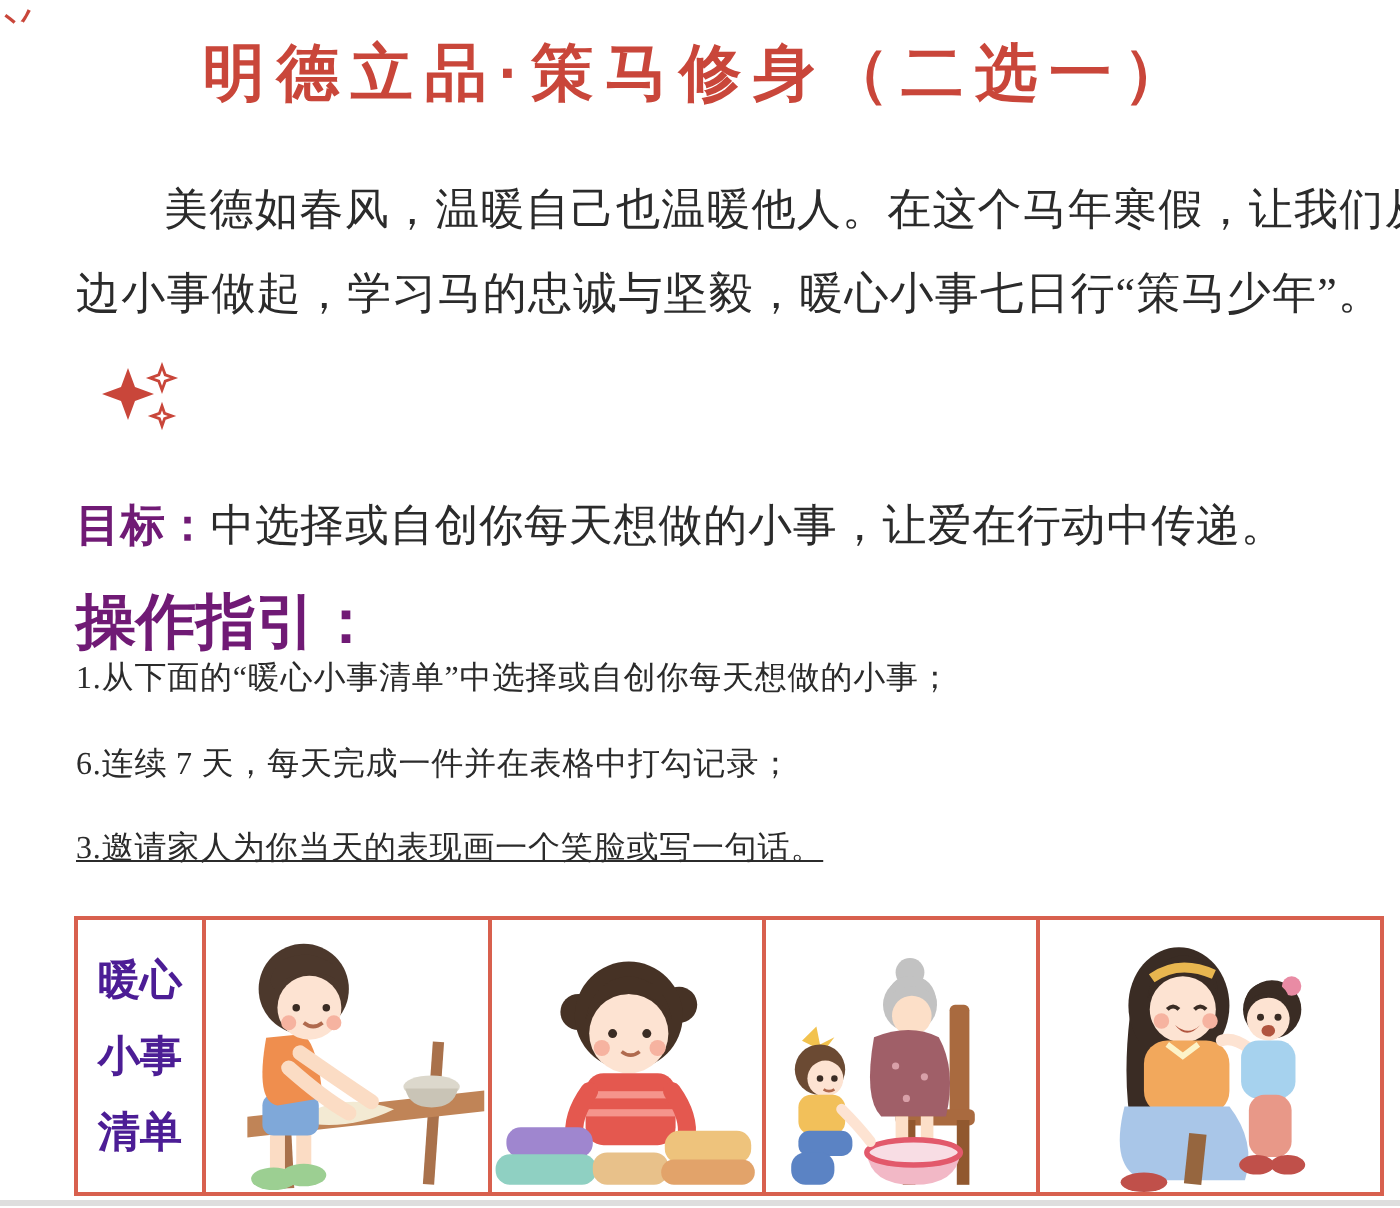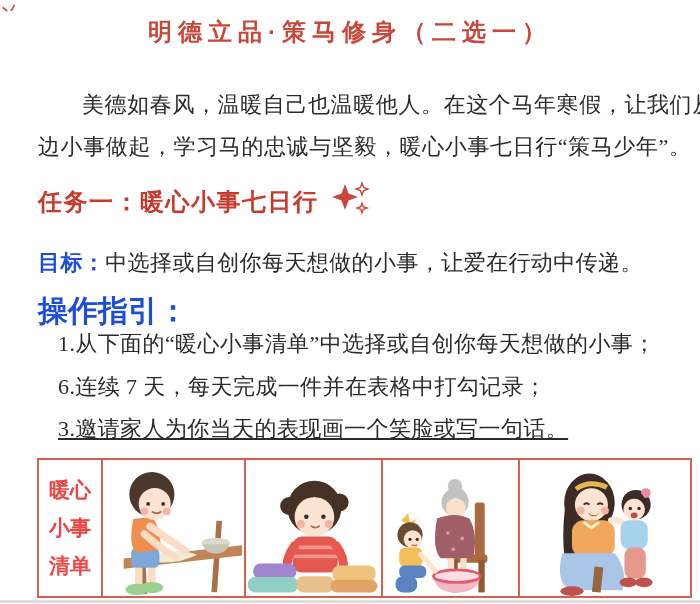--- a/index.html
+++ b/index.html
@@ -5,73 +5,72 @@
   html,body{margin:0;padding:0;}
   body{width:700px;height:604px;background:#ffffff;overflow:hidden;
        font-family:"Liberation Serif",serif;}
   .page{position:relative;width:700px;height:604px;background:#fff;}
 
   .corner-mark{position:absolute;left:3px;top:1px;color:#c9463a;
        font-size:13px;font-weight:bold;transform:rotate(-8deg);
        font-family:"Liberation Sans",sans-serif;}
 
   .doc-title{position:absolute;left:0;top:16px;width:700px;text-align:center;
-       color:#c9463a;font-size:24px;font-weight:bold;letter-spacing:6px;
+       color:#c9463a;font-size:31px;font-weight:bold;letter-spacing:6px;
        font-family:"Liberation Sans",sans-serif;}
 
   .intro-line{position:absolute;color:#2b2b2b;font-size:22px;letter-spacing:0.6px;
        white-space:nowrap;}
   .intro-line.l1{left:82px;top:90px;}
   .intro-line.l2{left:38px;top:132px;}
 
   .task-heading{position:absolute;left:38px;top:181px;color:#c83a2d;
        font-size:24px;font-weight:bold;letter-spacing:1.5px;
        font-family:"Liberation Sans",sans-serif;display:flex;align-items:center;}
   .sparkles{margin-left:12px;display:inline-block;}
 
   .goal-line{position:absolute;left:38px;top:248px;font-size:22px;color:#2b2b2b;
        white-space:nowrap;letter-spacing:0.4px;}
-  .red-label{color:#1d4ed8;font-weight:bold;font-family:"Liberation Sans",sans-serif;}
+  .red-label{color:#701a75;font-weight:bold;font-family:"Liberation Sans",sans-serif;}
   .guide-line{position:absolute;left:38px;top:291px;font-size:30px;}
 
-  .step{position:absolute;left:38px;color:#2b2b2b;font-size:22px;
-       letter-spacing:0.4px;white-space:nowrap;margin-left:20px;}
+  .step{position:absolute;left:38px;color:#2b2b2b;font-size:16px;
+       letter-spacing:0.4px;white-space:nowrap;}
   .step.s1{top:329px;}
   .step.s2{top:372px;}
   .step.s3{top:414px;text-decoration:underline;}
 
   .checklist{position:absolute;left:37px;top:458px;width:655px;height:140px;
        border:2px solid #d8604e;box-sizing:border-box;display:flex;
        background:#fff;}
   .cl-cell{border-right:2px solid #d8604e;box-sizing:border-box;height:100%;
        overflow:hidden;background:#fff;}
   .cl-cell:last-child{border-right:none;}
   .cl-head{width:64px;display:flex;flex-direction:column;align-items:center;
-       justify-content:space-evenly;padding:6px 0;color:#ef4444;
+       justify-content:space-evenly;padding:6px 0;color:#4c1d95;
        font-weight:bold;font-size:21px;font-family:"Liberation Sans",sans-serif;}
   .cl-img{flex:1;display:flex;align-items:flex-end;justify-content:center;}
   .cl-img svg{width:100%;height:100%;display:block;}
 
   .bottom-divider{position:absolute;left:0;top:600px;width:700px;height:3px;
        background:#dedede;}
 </style>
 </head>
 <body>
 
 <div class="page">
 
   <div class="corner-mark">丷</div>
 
   <div class="doc-title">明德立品·策马修身（二选一）</div>
 
   <div class="intro-line l1">美德如春风，温暖自己也温暖他人。在这个马年寒假，让我们从身</div>
   <div class="intro-line l2">边小事做起，学习马的忠诚与坚毅，暖心小事七日行“策马少年”。</div>
 
   <div class="task-heading">
-    <span>任务一：暖心小事七日行</span>
     <span class="sparkles">
       <svg width="40" height="36" viewBox="0 0 40 36">
         <path d="M14,3 L17.5,12.5 L27,16 L17.5,19.5 L14,29 L10.5,19.5 L1,16 L10.5,12.5 Z" fill="#c9463a"></path>
         <path d="M31,2 L32.6,6.4 L37,8 L32.6,9.6 L31,14 L29.4,9.6 L25,8 L29.4,6.4 Z" fill="none" stroke="#c9463a" stroke-width="1.4"></path>
         <path d="M31,22 L32.3,25.7 L36,27 L32.3,28.3 L31,32 L29.7,28.3 L26,27 L29.7,25.7 Z" fill="none" stroke="#c9463a" stroke-width="1.4"></path>
       </svg>
     </span>
   </div>
 
   <div class="goal-line"><span class="red-label">目标：</span><span>中选择或自创你每天想做的小事，让爱在行动中传递。</span></div>

